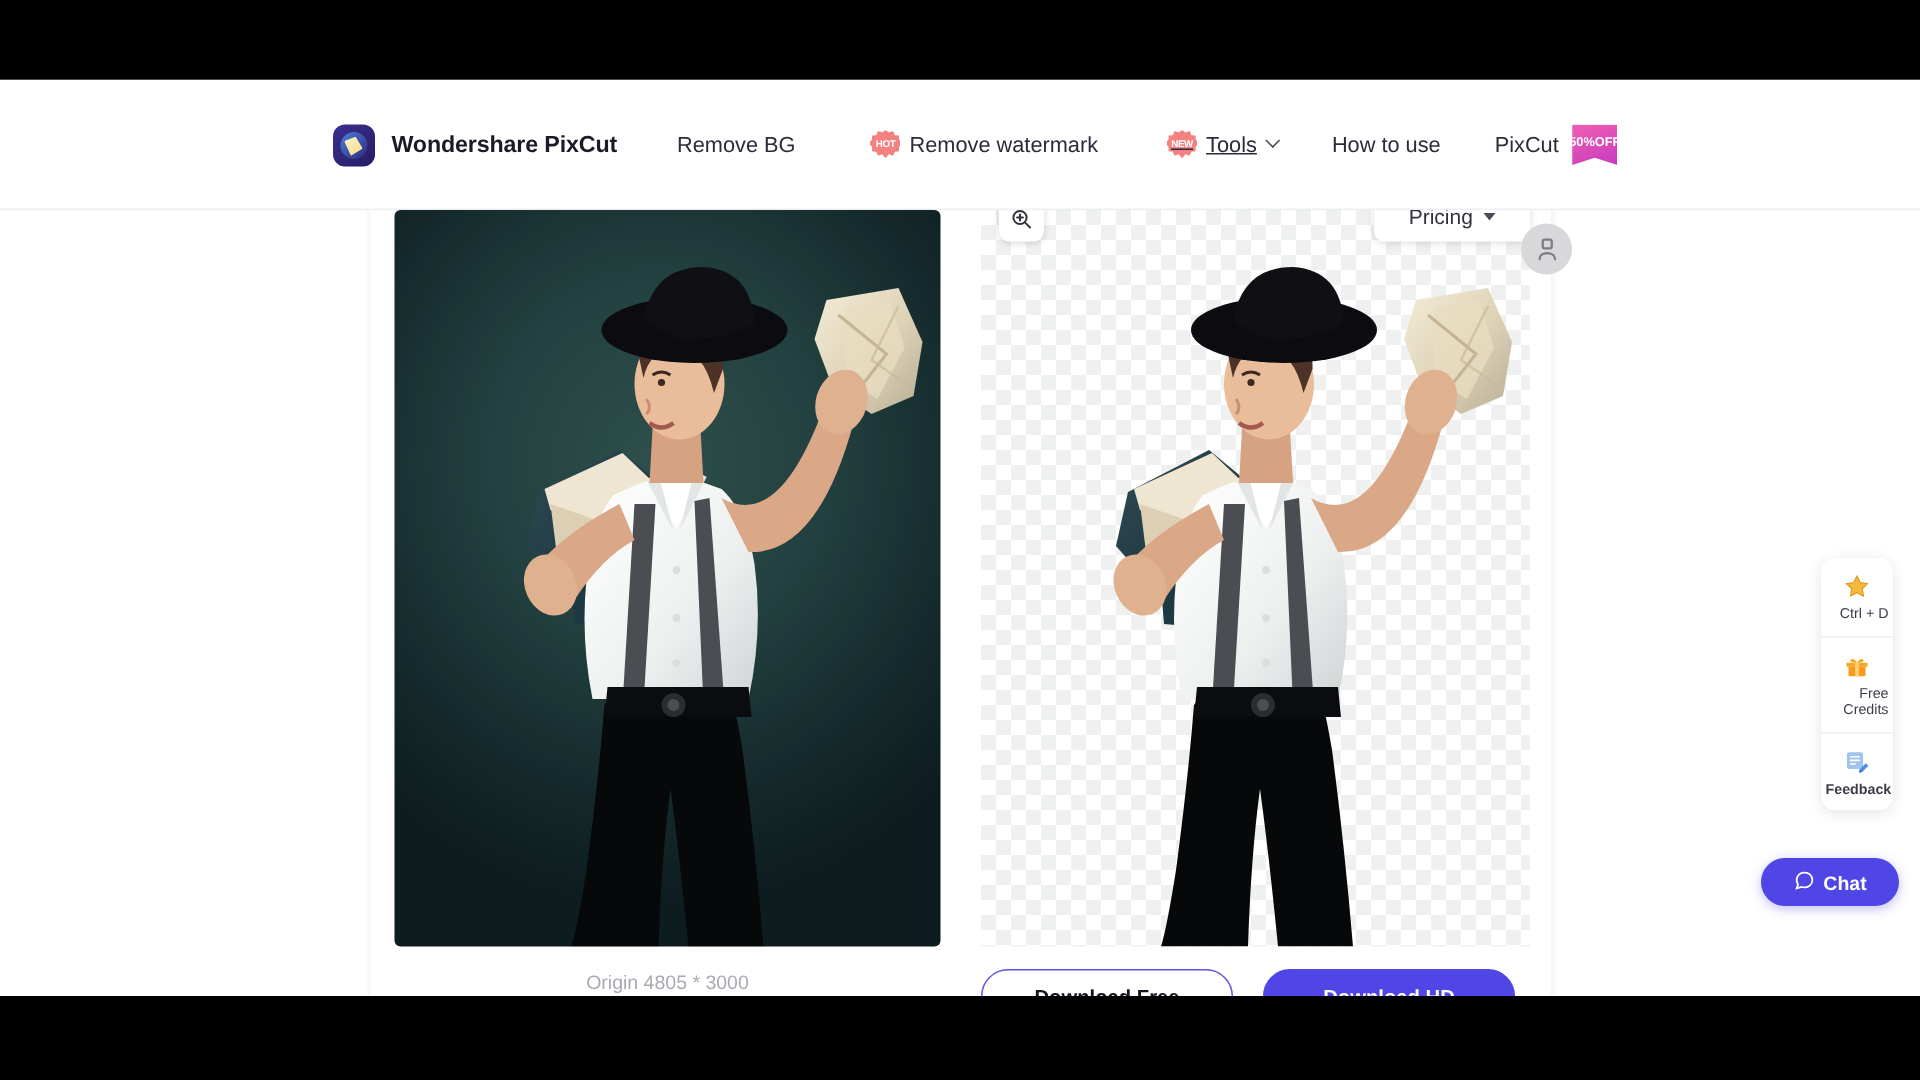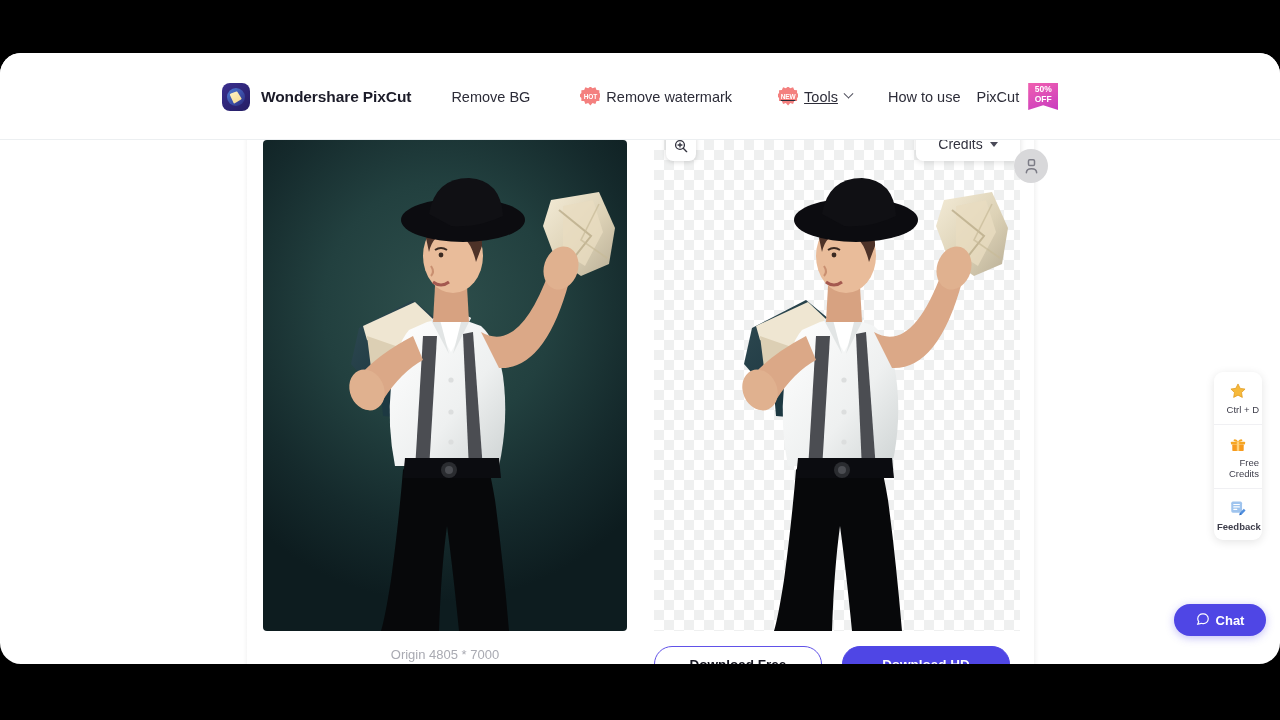--- a/index.html
+++ b/index.html
@@ -16,21 +16,20 @@
   .letterbox { position: absolute; left: 0; width: 1280px; background: #000; z-index: 40; }
   #letterbox-top    { top: 0;  height: 53px; }
   #letterbox-bottom { top: 664px; height: 56px; }
 
   
   #page {
     position: absolute; left: 0; top: 53px;
     width: 1280px; height: 611px;
     background: #ffffff;
     overflow: hidden;
-    border-radius: 21px;
   }
 
   
   #header {
     position: absolute; left: 0; top: 0;
     width: 1280px; height: 87px;
     background: #fff;
     border-bottom: 1px solid #eceff1;
     z-index: 20;
   }
@@ -59,21 +58,21 @@
   .brand-name { font-size: 15.5px; font-weight: bold; color: #1b1b28; letter-spacing: -0.1px; white-space: nowrap; }
 
   .nav-link {
     display: flex; align-items: center; gap: 2px;
     font-size: 14.5px; color: #2c2c38; white-space: nowrap;
     padding: 0 0; cursor: pointer; position: relative;
   }
   .nav-gap-1 { margin-right: 50px; justify-content: flex-end; }
   .nav-gap-2 { margin-right: 46px; }
   .nav-gap-3 { margin-right: 36px; text-decoration: underline; }
-  .nav-gap-4 { margin-right: 16px; }
+  .nav-gap-4 { margin-right: 36px; }
 
   .badge-burst {
     width: 20px; height: 20px; flex: none; margin-right: 4px;
     background: #f4807f; color: #fff;
     font-size: 6.5px; font-weight: bold; letter-spacing: -0.2px;
     display: flex; align-items: center; justify-content: center;
     clip-path: polygon(50% 0%,61% 9%,75% 4%,81% 18%,95% 19%,95% 33%,
                        108% 45%,95% 57%,95% 72%,81% 73%,75% 87%,61% 82%,
                        50% 95%,39% 82%,25% 87%,19% 73%,5% 72%,5% 57%,
                        -8% 45%,5% 33%,5% 19%,19% 18%,25% 4%,39% 9%);
@@ -81,21 +80,21 @@
   }
   .chev {
     display: inline-block; width: 7px; height: 7px; margin-left: 5px;
     border-right: 1.4px solid #4a4a58; border-bottom: 1.4px solid #4a4a58;
     transform: rotate(45deg) translate(-2px,-2px);
   }
   .pricing-badge {
     margin-left: 7px; width: 30px; height: 27px; flex: none;
     background: linear-gradient(160deg,#f05fb0 0%,#c83bc0 100%);
     color: #fff; font-size: 8.5px; font-weight: bold; line-height: 9.5px;
-    display: flex; flex-direction: column; align-items: center; justify-content: center;
+    display: flex; flex-direction: row; align-items: center; justify-content: center;
     clip-path: polygon(0 0, 100% 0, 100% 100%, 50% 82%, 0 100%);
     padding-bottom: 4px; text-align: center;
   }
   .avatar {
     position: absolute; left: 1014px; top: 96px;
     width: 34px; height: 34px; border-radius: 50%;
     background: #d8d8da; z-index: 21;
     display: flex; align-items: center; justify-content: center;
   }
   .avatar svg { display: block; }
@@ -178,21 +177,21 @@
   .rail-item {
     padding: 9px 3px 8px; text-align: right; cursor: pointer;
     border-bottom: 1px solid #f0f0f3;
   }
   .rail-item:last-child { border-bottom: none; font-weight: bold; }
   .rail-ico { height: 20px; display: flex; align-items: center; justify-content: center; margin-bottom: 3px; }
   .rail-label { font-size: 9.5px; color: #3d3d4a; line-height: 11.5px; }
 
   
   #chat {
-    position: absolute; left: 1174px; top: 551px;
+    position: absolute; left: 1174px; top: 519px;
     width: 92px; height: 32px; border-radius: 16px;
     background: #4f46e5; color: #fff;
     display: flex; align-items: center; justify-content: center; gap: 6px;
     font-size: 13px; font-weight: bold; cursor: pointer; z-index: 30;
     box-shadow: 0 2px 8px rgba(79,70,229,0.35);
   }
 </style>
 </head>
 <body>
 
@@ -325,21 +324,21 @@
             <circle cx="188" cy="272" r="2.6" fill="#dcdede"></circle>
             <circle cx="188" cy="302" r="2.6" fill="#dcdede"></circle>
 
             <circle cx="186" cy="330" r="8" fill="#2a2c30"></circle>
             <circle cx="186" cy="330" r="4" fill="#4b4d52"></circle>
           </svg>
         </div>
       </div>
     </div>
 
-    <div id="origin-label">Origin 4805 * 7000</div>
+    <div id="origin-label">Origin 4805 * 3000</div>
 
     <div id="cutout-pane">
       <div id="checker"></div>
 
       <div class="figure">
         <svg viewBox="0 0 366 491" preserveAspectRatio="none">
 
           <g>
             <path d="M290 60 L338 52 L354 88 L348 124 L320 136 L294 118 L282 86 Z" fill="url(#paperA)"></path>
             <path d="M302 66 L332 60 L342 92 L324 126 L302 112 Z" fill="#e8dcc0" opacity=".8"></path>
@@ -386,21 +385,21 @@
       <div id="zoom-btn">
         <svg width="16" height="16" viewBox="0 0 24 24" fill="none" stroke="#33333f" stroke-width="2" stroke-linecap="round">
           <circle cx="10.5" cy="10.5" r="6.6"></circle>
           <line x1="15.4" y1="15.4" x2="20.5" y2="20.5"></line>
           <line x1="10.5" y1="7.6" x2="10.5" y2="13.4"></line>
           <line x1="7.6" y1="10.5" x2="13.4" y2="10.5"></line>
         </svg>
       </div>
 
       <div id="download-dd">
-        <span>Credits</span>
+        <span>Pricing</span>
         <span class="caret-down"></span>
       </div>
     </div>
 
     <div id="actions">
       <div class="btn-row">
         <div class="btn" id="btn-free">Download Free</div>
         <div class="btn" id="btn-hd">Download HD</div>
       </div>
 

